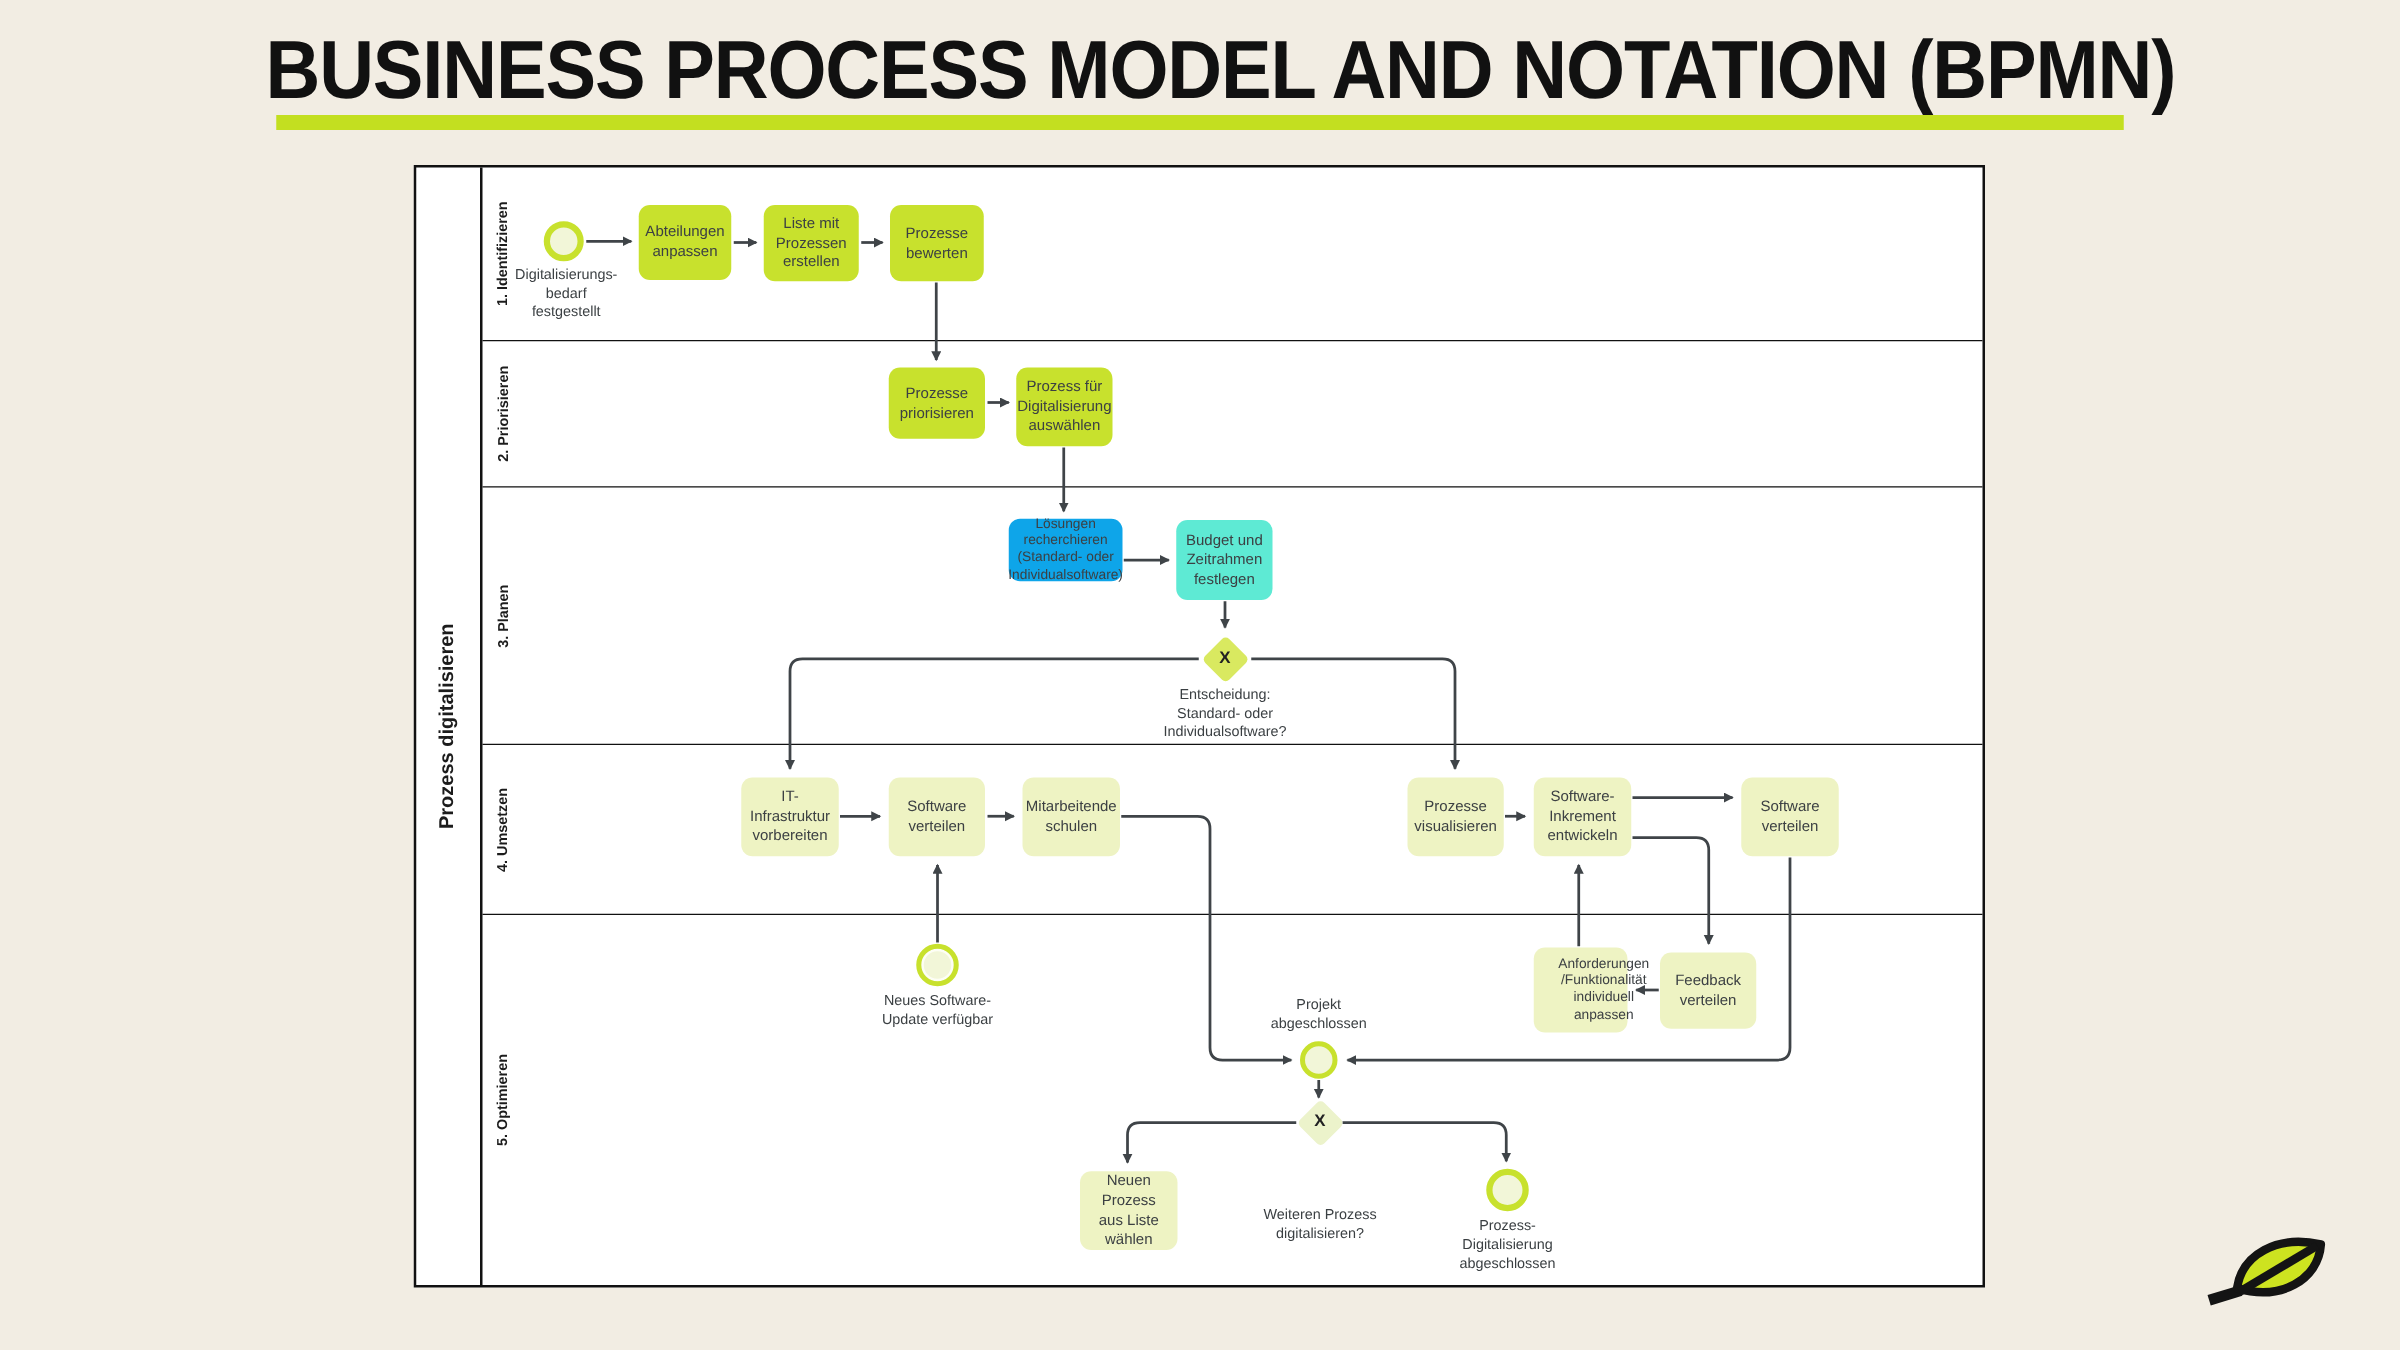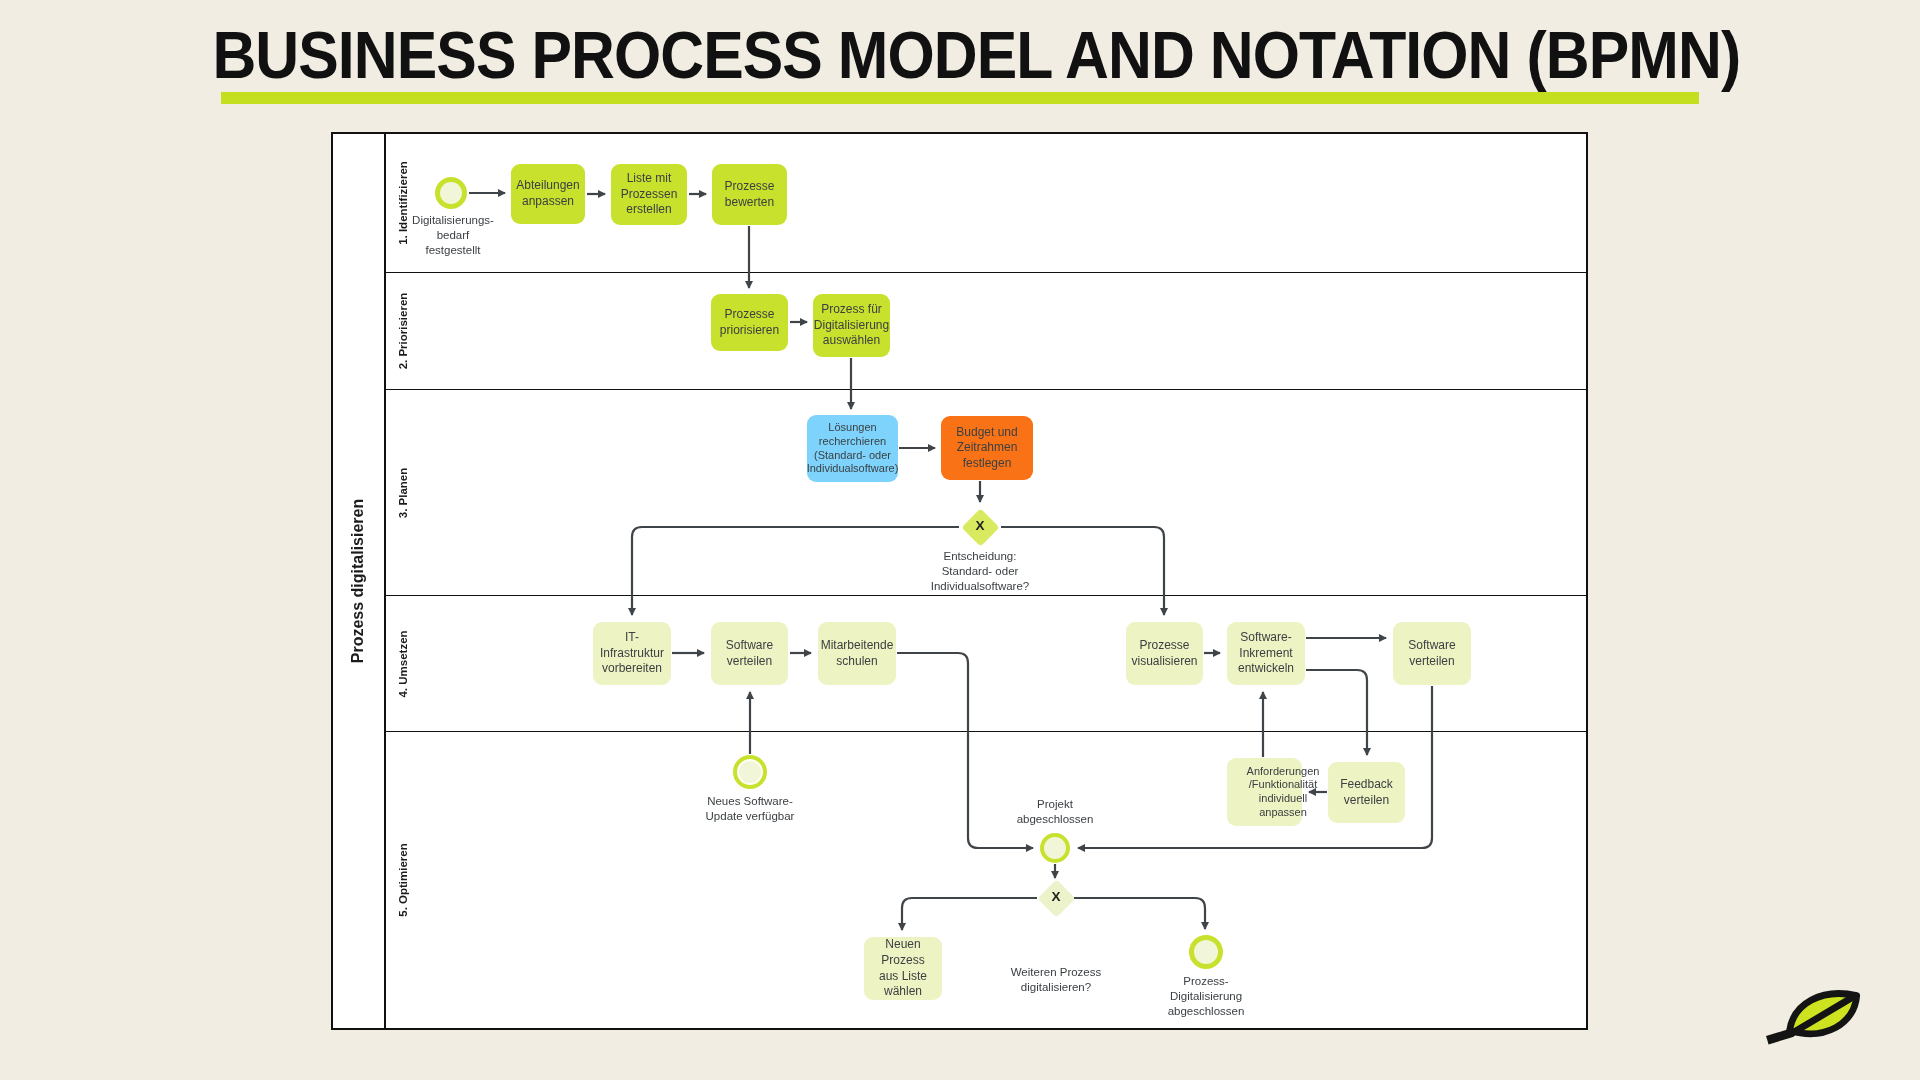--- a/index.html
+++ b/index.html
@@ -136,25 +136,25 @@
     <div class="task" style="left: 611px; top: 164px; width: 76px; height: 61px; background: rgb(200, 225, 45);">Liste mit
 Prozessen
 erstellen</div>
     <div class="task" style="left: 712px; top: 164px; width: 75px; height: 61px; background: rgb(200, 225, 45);">Prozesse
 bewerten</div>
     <div class="task" style="left: 711px; top: 294px; width: 77px; height: 57px; background: rgb(200, 225, 45);">Prozesse
 priorisieren</div>
     <div class="task" style="left: 813px; top: 294px; width: 77px; height: 63px; background: rgb(200, 225, 45);">Prozess für
 Digitalisierung
 auswählen</div>
-    <div class="task small" style="left: 807px; top: 415px; width: 91px; height: 67px; background: #7dd3fc;">Lösungen
+    <div class="task small" style="left: 807px; top: 415px; width: 91px; height: 50px; background: #0ea5e9;">Lösungen
 recherchieren
 (Standard- oder
 Individualsoftware)</div>
-    <div class="task" style="left: 941px; top: 416px; width: 92px; height: 64px; background: #f97316;">Budget und
+    <div class="task" style="left: 941px; top: 416px; width: 77px; height: 64px; background: #5eead4;">Budget und
 Zeitrahmen
 festlegen</div>
     <div class="gateway" style="left: 966.5px; top: 513.5px; background: rgb(217, 233, 96);"></div>
     <div class="gw-x" style="left: 966px; top: 518px;">X</div>
     <div class="node-label" style="left: 895px; top: 549px;">Entscheidung:
 Standard- oder
 Individualsoftware?</div>
     <div class="task" style="left: 593px; top: 622px; width: 78px; height: 63px; background: rgb(238, 243, 195);">IT-Infrastruktur
 vorbereiten</div>
     <div class="task" style="left: 711px; top: 622px; width: 77px; height: 63px; background: rgb(238, 243, 195);">Software

